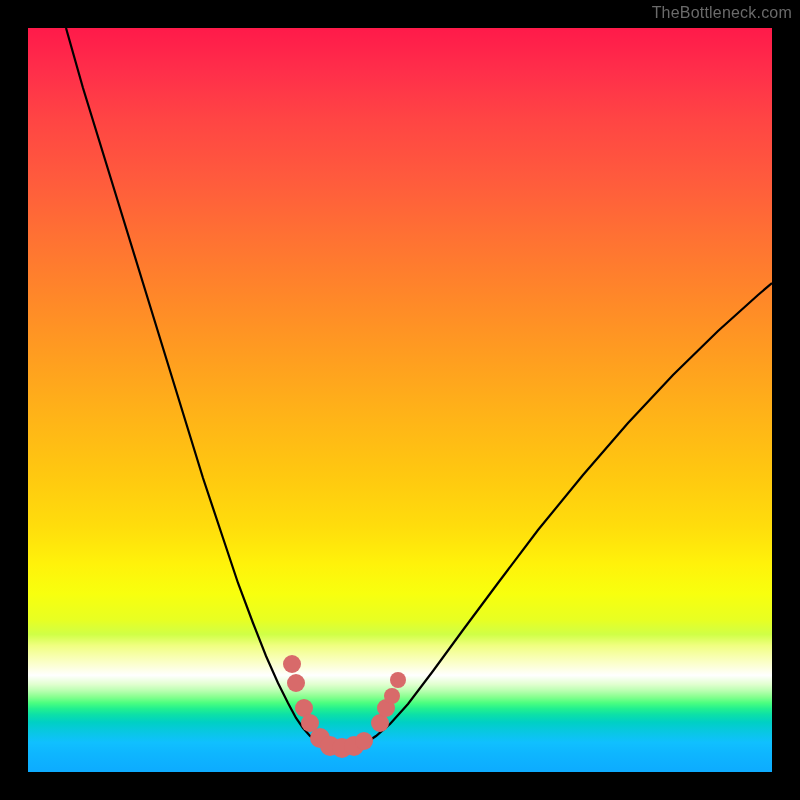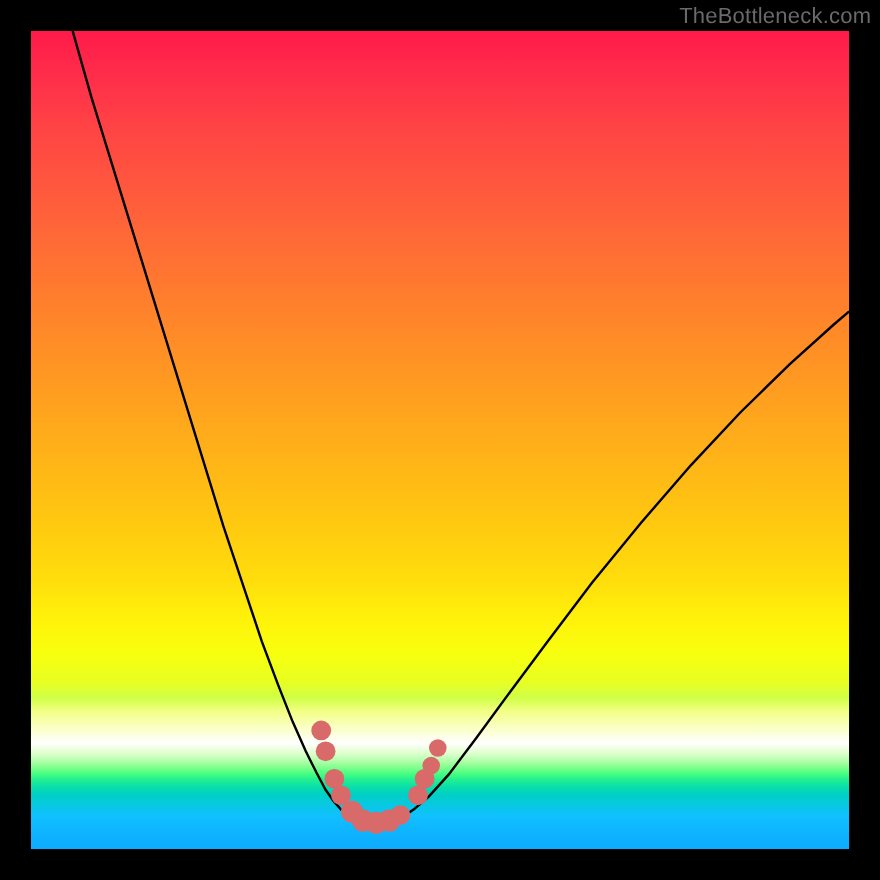--- a/index.html
+++ b/index.html
@@ -61,21 +61,21 @@
       #10c0ff 96%,
       #0eb6ff 97.5%,
       #0dabff 100%
     );
   }
   .watermark {
     position: absolute;
     top: 4px;
     right: 8px;
     color: #6a6a6a;
-    font-size: 20px;
+    font-size: 16px;
     letter-spacing: 0.2px;
     font-weight: 400;
     user-select: none;
   }
   svg.curves {
     position: absolute;
     inset: 0;
   }
 </style>
 </head>

